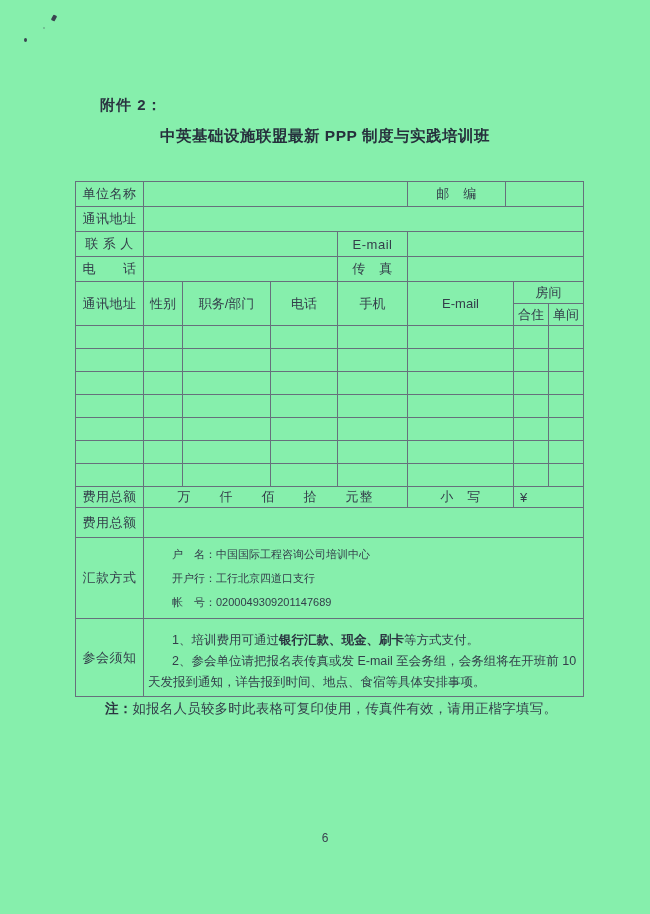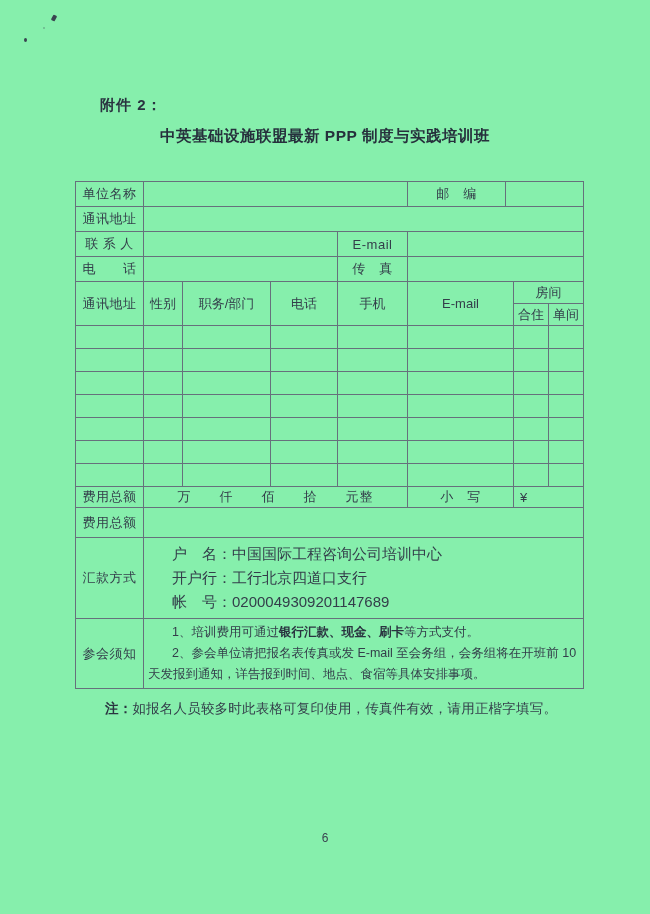--- a/index.html
+++ b/index.html
@@ -45,23 +45,23 @@
   .r-empty{ height:23px; }
   .r-fee  { height:21px; }
   .r-venue{ height:30px; }
   .r-pay  { height:80px; }
   .r-notes{ height:69px; }
 
   td.lbl { letter-spacing:0.5px; }
   td.left-pad { text-align:left; padding-left:6px; }
 
   td.pay-cell { text-align:left; padding:4px 4px 4px 28px; }
-  .pay-line { line-height:24px; white-space:nowrap; font-size:15px; }
-
-  td.notes-cell { text-align:left; padding:3px 2px 3px 4px; }
+  .pay-line { line-height:24px; white-space:nowrap; font-size:11px; }
+
+  td.notes-cell { text-align:left; padding:11px 2px 3px 4px; }
   .note-line { line-height:21px; white-space:nowrap; font-size:12.5px; }
   .note-line.indent { padding-left:24px; }
   .note-line b, .footnote b { font-weight:bold; color:#2a3440; }
 
   .amount-words { letter-spacing:1px; }
 
   .footnote {
     position:absolute; left:105px; top:700px;
     font-size:13.5px; color:#333e4a; white-space:nowrap; letter-spacing:0.2px;
   }

